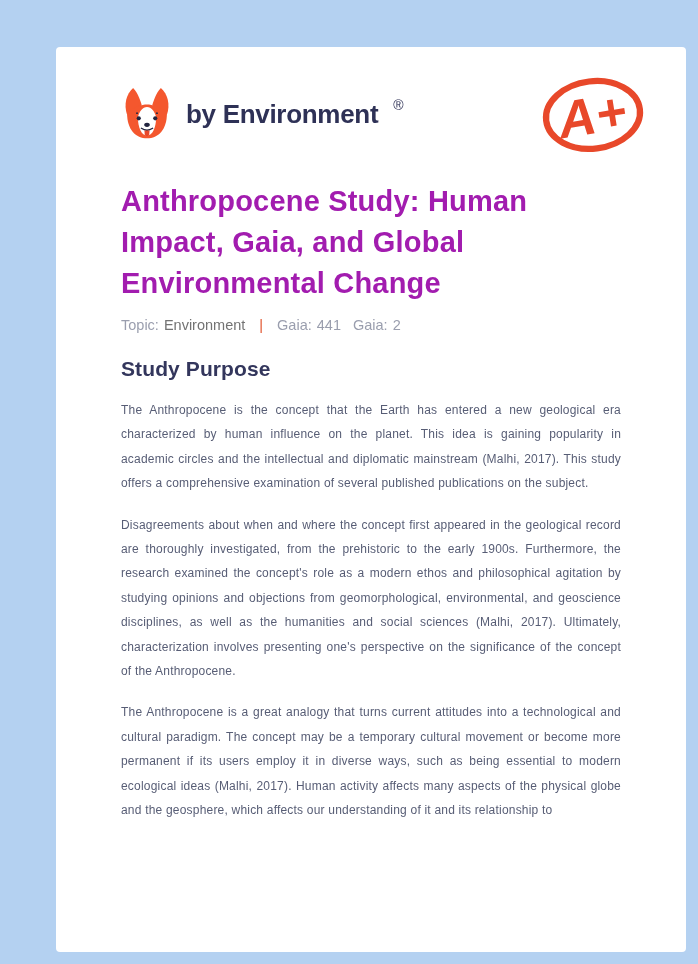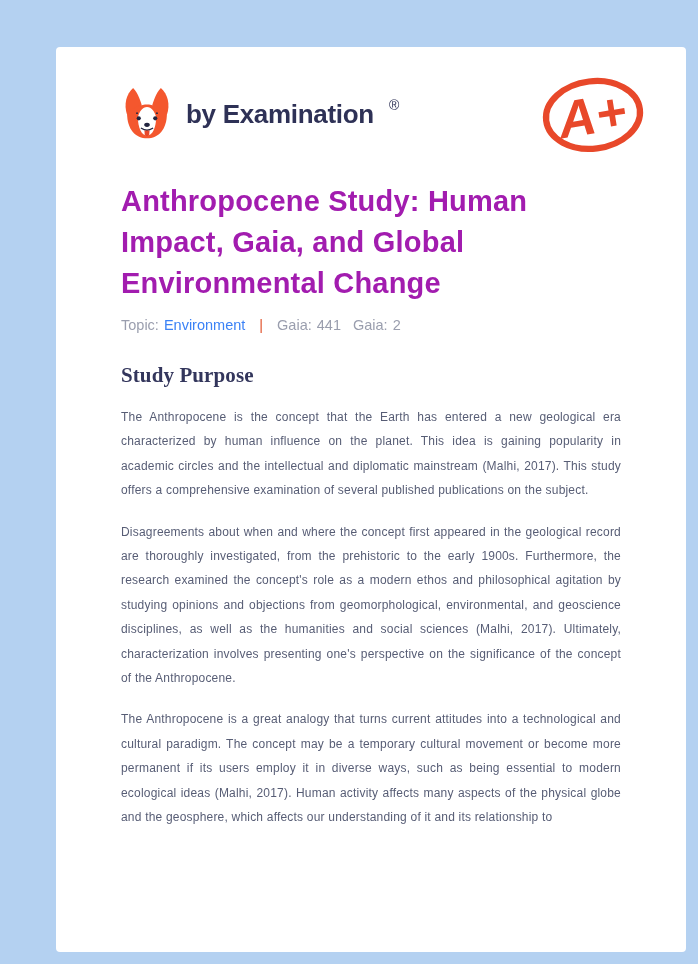--- a/index.html
+++ b/index.html
@@ -70,39 +70,38 @@
   .meta-row {
     display: flex;
     align-items: baseline;
     margin-top: 13px;
     font-size: 14.5px;
     color: #9a9eae;
     white-space: nowrap;
   }
   .meta-label { color: #9a9eae; }
   .meta-topic {
-    color: #3b82f6;
+    color: #737373;
     font-weight: 500;
     text-decoration: none;
     margin-left: 5px;
     cursor: pointer;
   }
   .meta-divider {
     color: #e1552f;
     margin: 0 14px;
   }
   .meta-value { margin-left: 5px; }
   .meta-pages { margin-left: 12px; }
   .section-heading {
-    margin: 30px 0 0 0;
+    margin: 24px 0 0 0;
     font-size: 21px;
     font-weight: 700;
     color: #33365c;
     letter-spacing: 0.1px;
-    font-family: Liberation Serif, serif;
   }
   .body-para {
     margin: 17px 0 0 0;
     font-size: 12px;
     line-height: 24.4px;
     color: #575d75;
     text-align: justify;
     letter-spacing: 0.2px;
   }
 </style>
@@ -122,21 +121,21 @@
             <path d="M30 24 C25 24 21 29 19.5 36 C19.5 48 24 57 30 57 C36 57 40.5 48 40.5 36 C39 29 35 24 30 24 Z" fill="#ffffff"></path>
             <circle cx="20.5" cy="37" r="2.4" fill="#22253f"></circle>
             <circle cx="39.5" cy="37" r="2.4" fill="#22253f"></circle>
             <circle cx="18.5" cy="31" r="1.1" fill="#22253f"></circle>
             <circle cx="41.5" cy="31" r="1.1" fill="#22253f"></circle>
             <ellipse cx="30" cy="44.5" rx="3.2" ry="2.4" fill="#22253f"></ellipse>
             <path d="M23.5 48.5 Q30 53 36.5 48.5" stroke="#22253f" stroke-width="1.6" fill="none" stroke-linecap="round"></path>
             <path d="M27 51 L33 51 L32.5 56.5 Q30 59 27.5 56.5 Z" fill="#e8482a"></path>
           </svg>
         </span>
-        <span class="brand-text">by Examination</span>
+        <span class="brand-text">by Environment</span>
         <span class="reg-mark">®</span>
       </div>
 
       <span class="grade-badge" style="display:inline-block; line-height:0;">
         <svg width="104" height="82" viewBox="0 0 108 84" aria-hidden="true">
           <ellipse cx="54" cy="43" rx="49" ry="35" fill="none" stroke="#e8482a" stroke-width="6.5" transform="rotate(-7 54 43)"></ellipse>
           <text x="53" y="62" font-size="54" font-weight="bold" font-style="italic" font-family="Liberation Sans, sans-serif" fill="#e8482a" text-anchor="middle" transform="rotate(-9 54 43)">A+</text>
         </svg>
       </span>
     </div>

